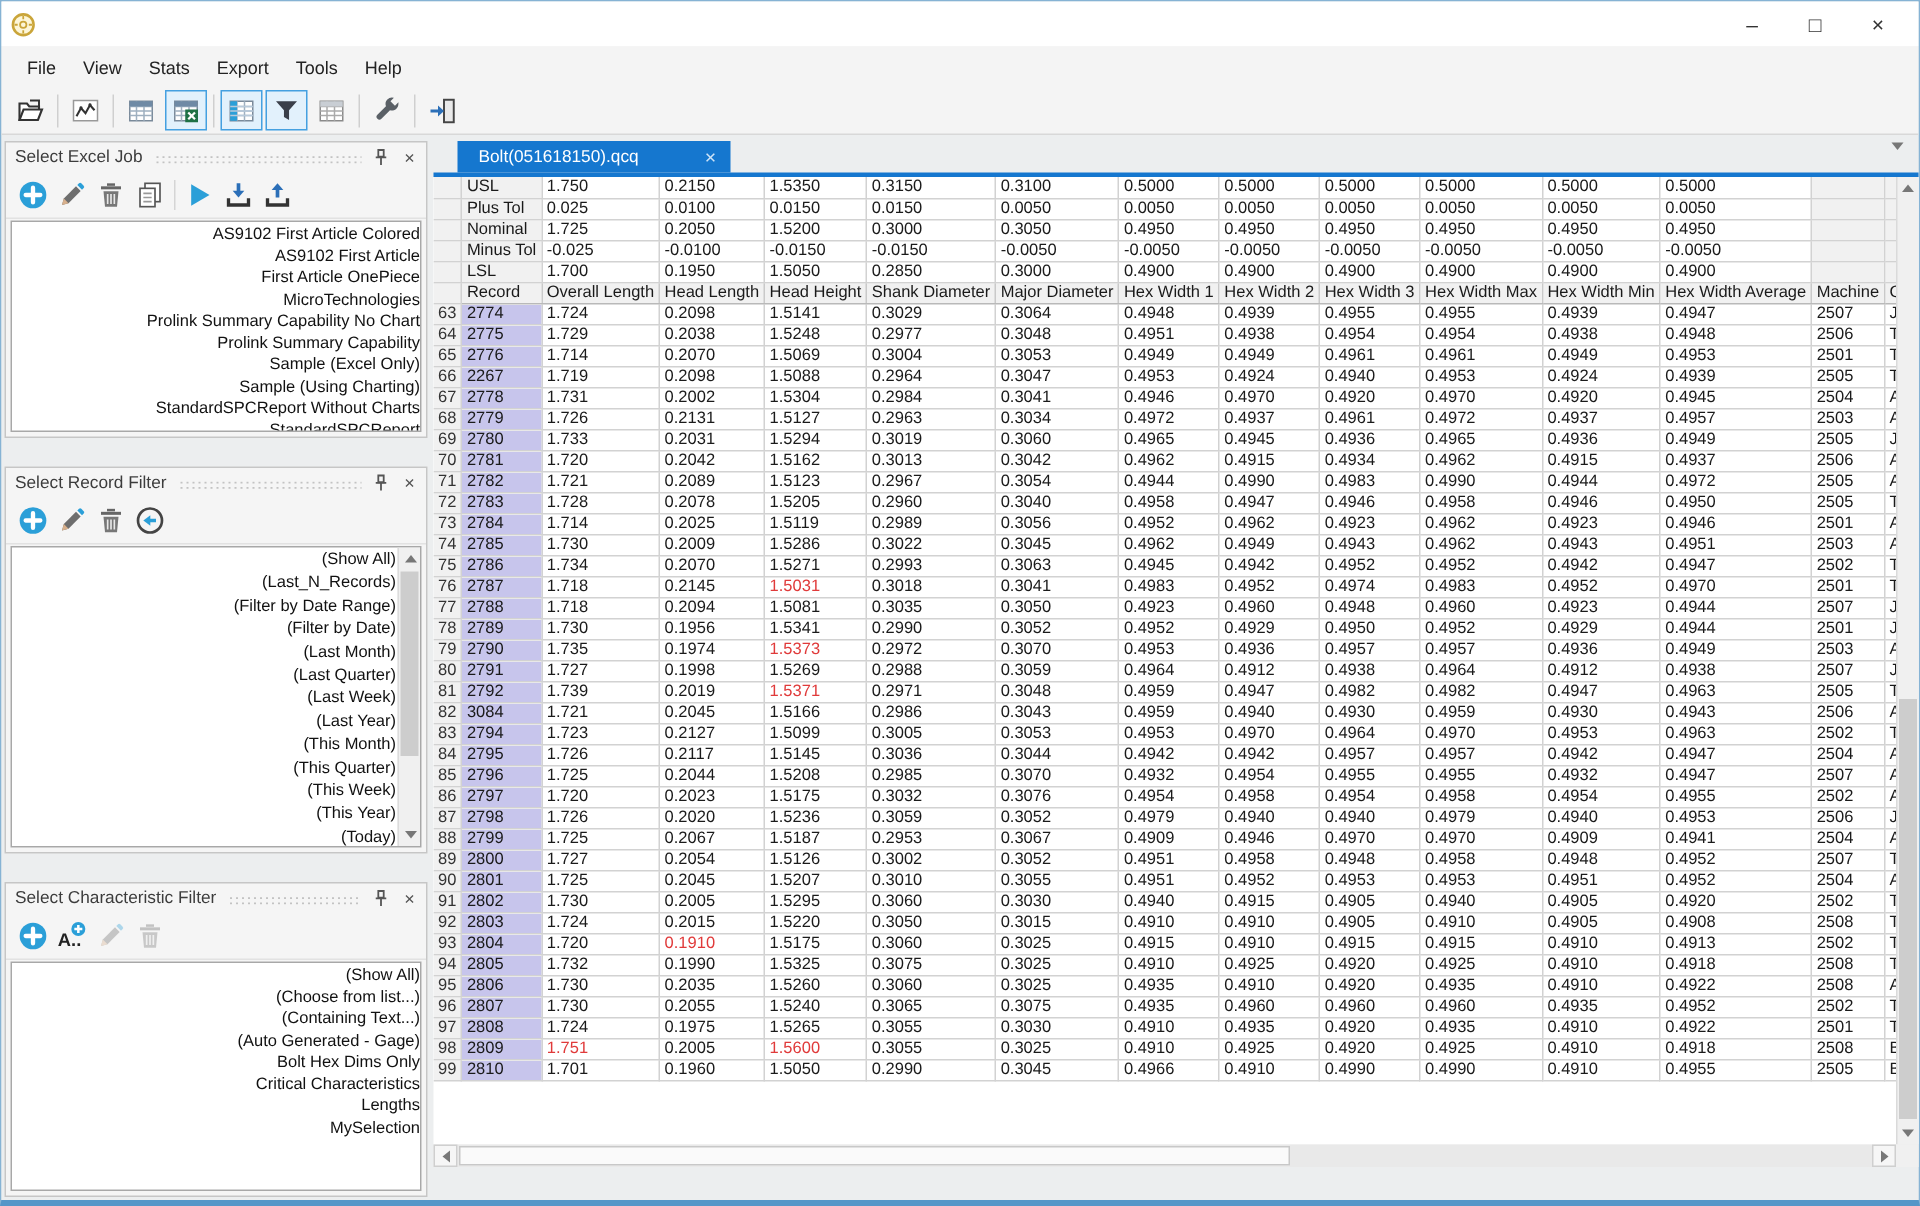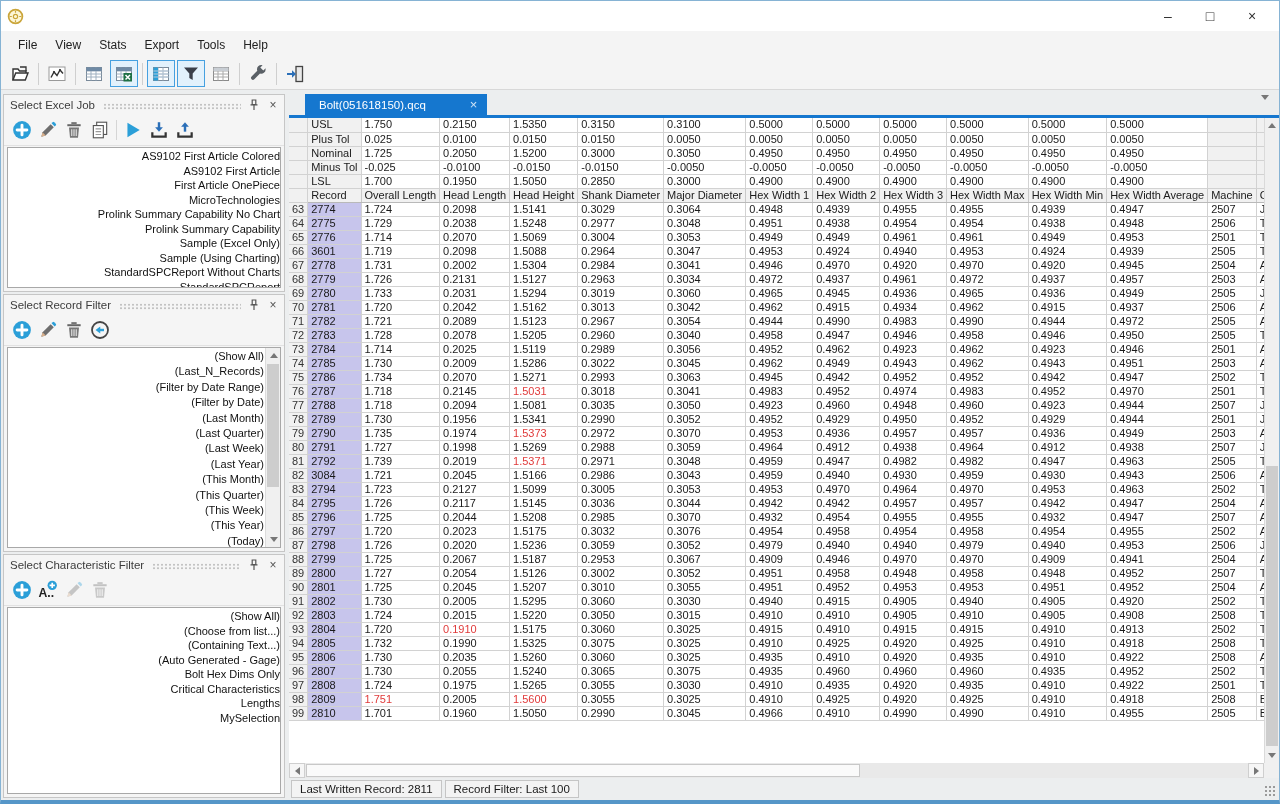--- a/index.html
+++ b/index.html
@@ -23,21 +23,21 @@
   .tbtn { width:28px; height:27px; display:flex; align-items:center; justify-content:center;
           border:1px solid transparent; margin:0 1px; }
   .tbtn svg { width:20px; height:20px; }
   .tbtn.active { border:1px solid #45a0e0; background:#e2f1fc; }
   .tsep { width:1px; height:22px; background:#cfcfcf; margin:0 3px; }
   
   .content { flex:1; display:flex; padding:4px 0 2px 2px; background:#eceeef; min-height:0; }
   
   .sidebar { width:282px; flex:none; display:flex; flex-direction:column; }
   .panel { background:#f5f5f5; border:1px solid #c6c6c6; display:flex; flex-direction:column; }
-  .panel + .panel { margin-top:2px; }
+  .panel + .panel { margin-top:19px; }
   .panel-header { height:20px; display:flex; align-items:center; padding:0 4px 0 6px; flex:none; }
   .panel-title { font-size:11.5px; color:#3c3c3c; white-space:nowrap; }
   .panel-dots { flex:1; height:7px; margin:2px 6px 0 8px;
                 background-image:radial-gradient(#c3c3c3 0.9px, transparent 1px);
                 background-size:4px 3.5px; }
   .pin-icon { width:14px; height:14px; margin-right:5px; }
   .pin-icon svg { width:14px; height:14px; }
   .panel-x { font-size:12px; color:#555; width:14px; text-align:center; }
   .panel-toolbar { height:31px; display:flex; align-items:center; padding-left:5px; flex:none;
                    border-bottom:1px solid #e2e2e2; }
@@ -586,21 +586,21 @@
                   <td class="val">0.4949</td>
                   <td class="val">0.4961</td>
                   <td class="val">0.4961</td>
                   <td class="val">0.4949</td>
                   <td class="val">0.4953</td>
                   <td class="val">2501</td>
                   <td class="val">Ted</td>
                 </tr>
                 <tr class="data-row">
                   <td class="rowind">66</td>
-                  <td class="rec-cell">3601</td>
+                  <td class="rec-cell">2267</td>
                   <td class="val">1.719</td>
                   <td class="val">0.2098</td>
                   <td class="val">1.5088</td>
                   <td class="val">0.2964</td>
                   <td class="val">0.3047</td>
                   <td class="val">0.4953</td>
                   <td class="val">0.4924</td>
                   <td class="val">0.4940</td>
                   <td class="val">0.4953</td>
                   <td class="val">0.4924</td>
@@ -1188,21 +1188,16 @@
             <span class="tri-left"></span>
           </span>
         <span class="h-thumb"></span>
         <span class="h-track"></span>
         <span class="sb-right">
             <span class="tri-right"></span>
           </span>
         <span class="corner"></span>
       </div>
 
-      <div class="statusbar">
-        <span class="status-cell">Last Written Record: 2811</span>
-        <span class="status-cell">Record Filter: Last 100</span>
-        <span class="grip"></span>
-      </div>
     </div>
 
   </div>
 </div>
 
 </body></html>

